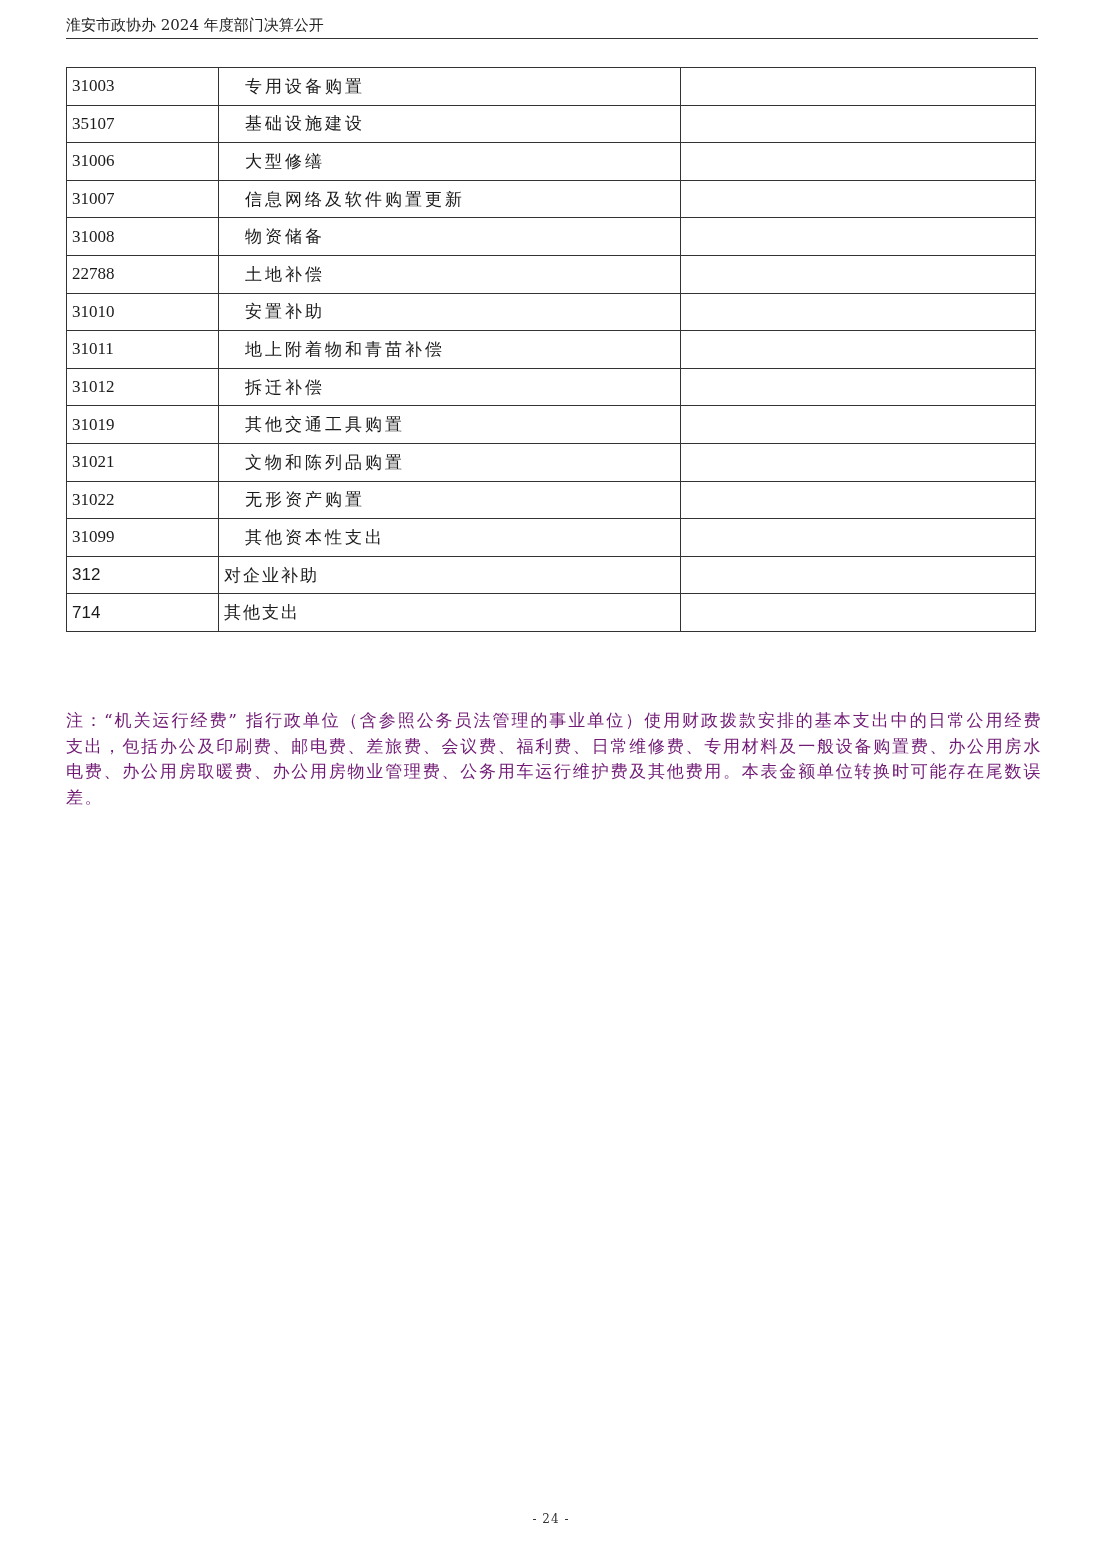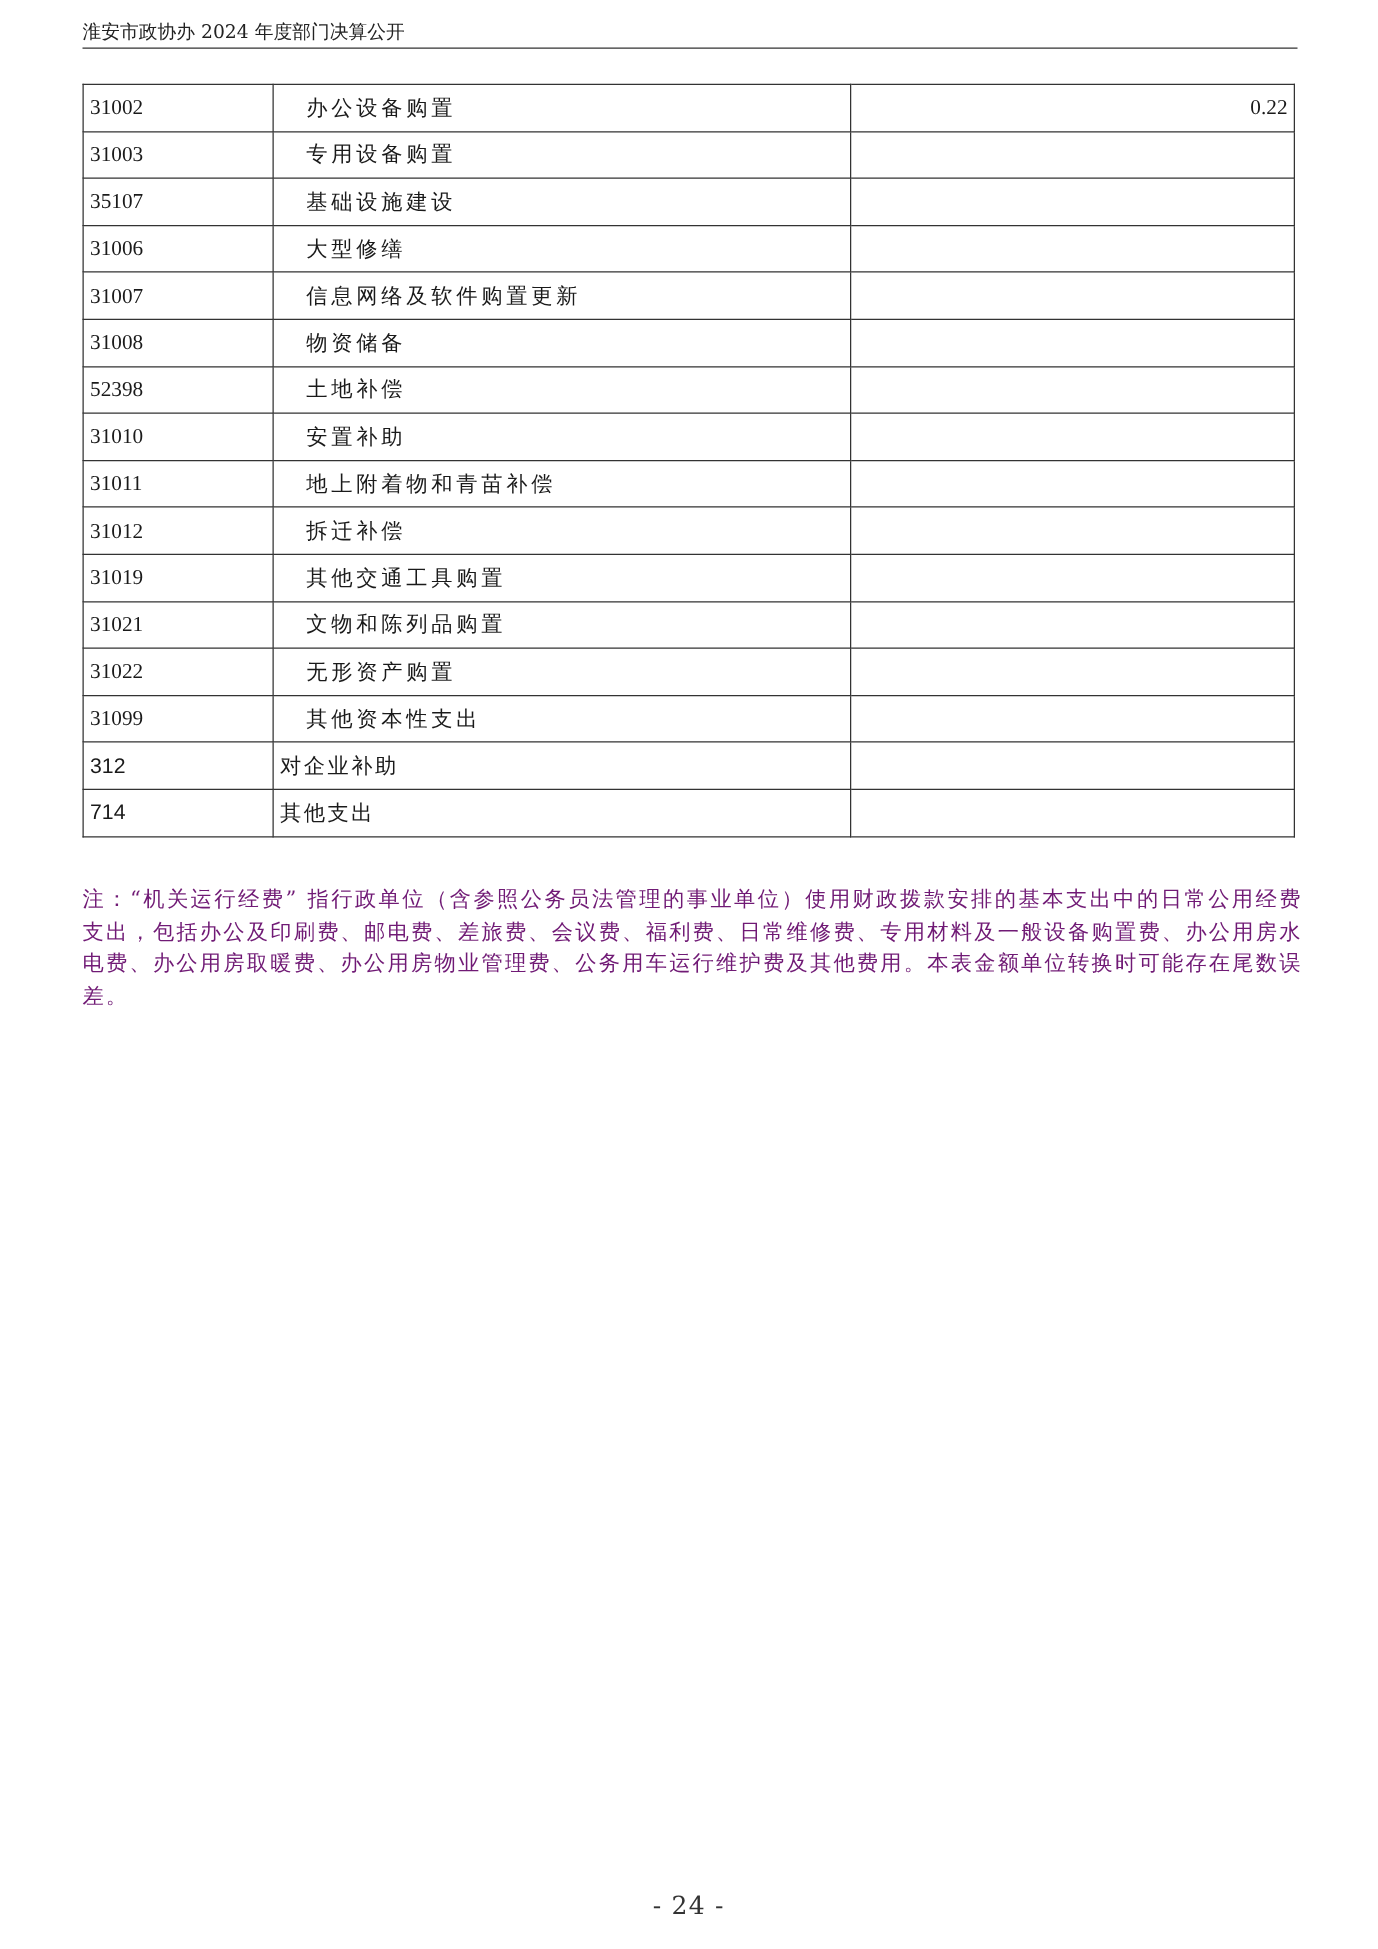--- a/index.html
+++ b/index.html
@@ -29,40 +29,35 @@
   td.amount { text-align: right; font-family: "Liberation Serif", serif; padding-right: 6px; }
   tr.bold td { font-weight: normal; font-family: "Liberation Sans", sans-serif; }
   tr.bold td.name { letter-spacing: 2px; }
   .note {
     position: absolute; left: 66px; top: 708px; width: 976px;
     font-size: 17px; line-height: 25.5px; letter-spacing: 1.6px;
     text-align: justify; color: #701a75;
   }
   .page-number {
     position: absolute; left: 0; width: 1102px; top: 1512px;
-    text-align: center; font-size: 20px; color: #333; letter-spacing: 1px;
+    text-align: center; font-size: 12px; color: #333; letter-spacing: 1px;
   }
 </style>
 </head>
 <body>
 
 <div class="page-header">淮安市政协办 2024 年度部门决算公开</div>
 
 <table class="budget">
   <colgroup>
       <col class="c1">
       <col class="c2">
       <col class="c3">
     </colgroup>
   <tbody>
-    <tr>
-        <td class="code">31002</td>
-        <td class="name indent">办公设备购置</td>
-        <td class="amount">0.22</td>
-      </tr>
     <tr>
         <td class="code">31003</td>
         <td class="name indent">专用设备购置</td>
         <td class="amount"></td>
       </tr>
     <tr>
         <td class="code">35107</td>
         <td class="name indent">基础设施建设</td>
         <td class="amount"></td>
       </tr>
@@ -75,21 +70,21 @@
         <td class="code">31007</td>
         <td class="name indent">信息网络及软件购置更新</td>
         <td class="amount"></td>
       </tr>
     <tr>
         <td class="code">31008</td>
         <td class="name indent">物资储备</td>
         <td class="amount"></td>
       </tr>
     <tr>
-        <td class="code">52398</td>
+        <td class="code">22788</td>
         <td class="name indent">土地补偿</td>
         <td class="amount"></td>
       </tr>
     <tr>
         <td class="code">31010</td>
         <td class="name indent">安置补助</td>
         <td class="amount"></td>
       </tr>
     <tr>
         <td class="code">31011</td>

